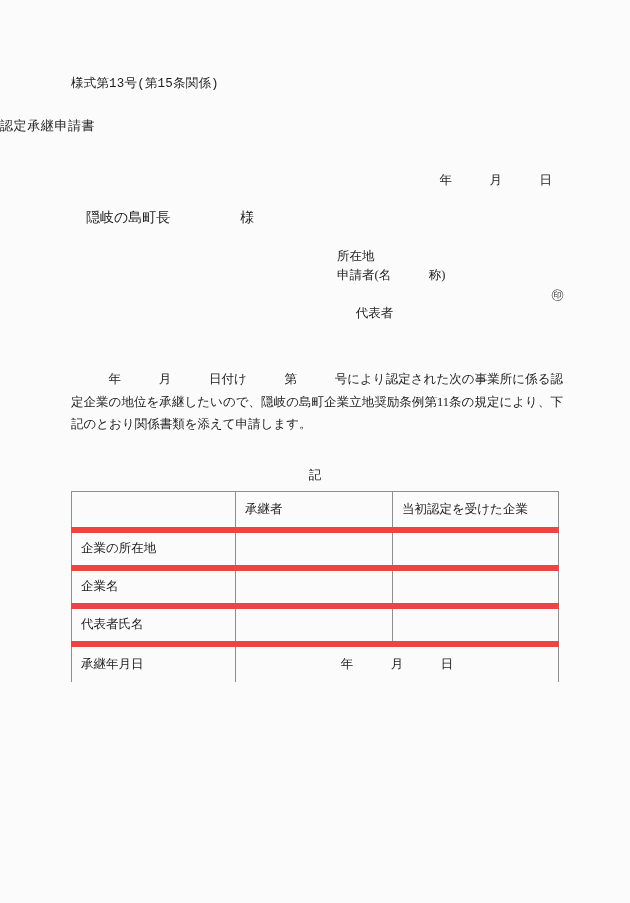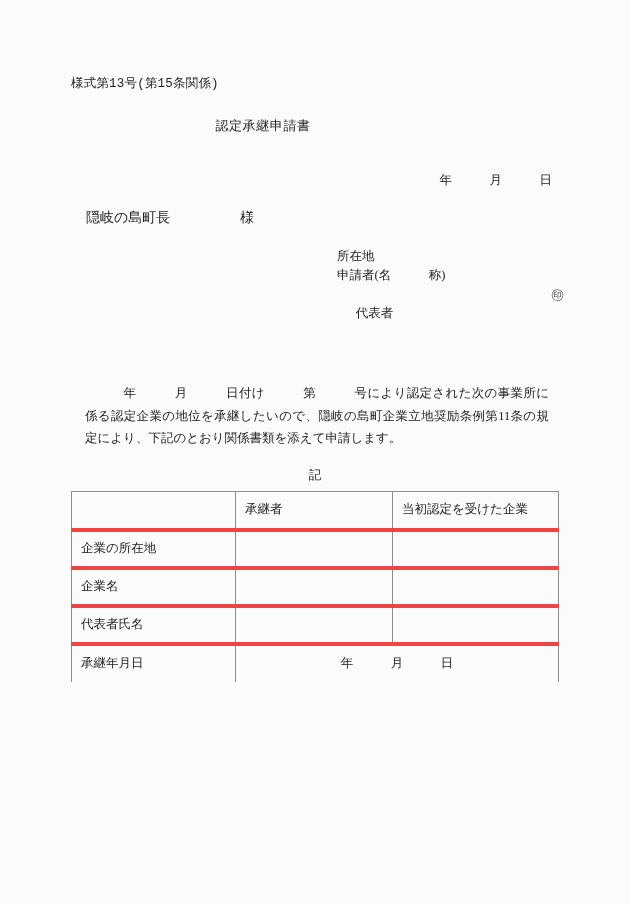--- a/index.html
+++ b/index.html
@@ -33,21 +33,21 @@
     white-space: nowrap;
     font-family: Liberation Mono, monospace;
   }
 
   
   .doc-title {
     position: absolute;
     left: 0;
     top: 117px;
     width: 526px;
-    text-align: center;
+    text-align: left;
     font-size: 13px;
     letter-spacing: 0.6px;
   }
 
   
   .date-line {
     position: absolute;
     right: 78px;
     top: 172px;
     font-size: 12.5px;
@@ -87,21 +87,21 @@
   
   .body-text {
     position: absolute;
     left: 71px;
     top: 368px;
     width: 492px;
     font-size: 12.5px;
     line-height: 22.5px;
   }
   .body-text p {
-    margin: 14px;
+    margin: 0;
     white-space: pre-wrap;
     text-align: justify;
     text-justify: inter-character;
   }
 
   
   .kiroku {
     position: absolute;
     left: 0;
     top: 467px;
@@ -123,21 +123,21 @@
   .form-table td {
     border: 1px solid #8e8e8e;
     border-bottom: none;
     height: 38px;
     padding: 0 9px;
     vertical-align: middle;
     box-sizing: border-box;
     background: transparent;
   }
   .form-table tr.has-rule td {
-    border-bottom: 4px solid #ef4444;
+    border-bottom: 6px solid #ef4444;
   }
   .col-label  { width: 164px; }
   .col-succ   { width: 157px; }
   .col-orig   { width: 166px; }
 
   .cell-center { text-align: center; white-space: pre; }
 </style>
 </head>
 <body>
 

